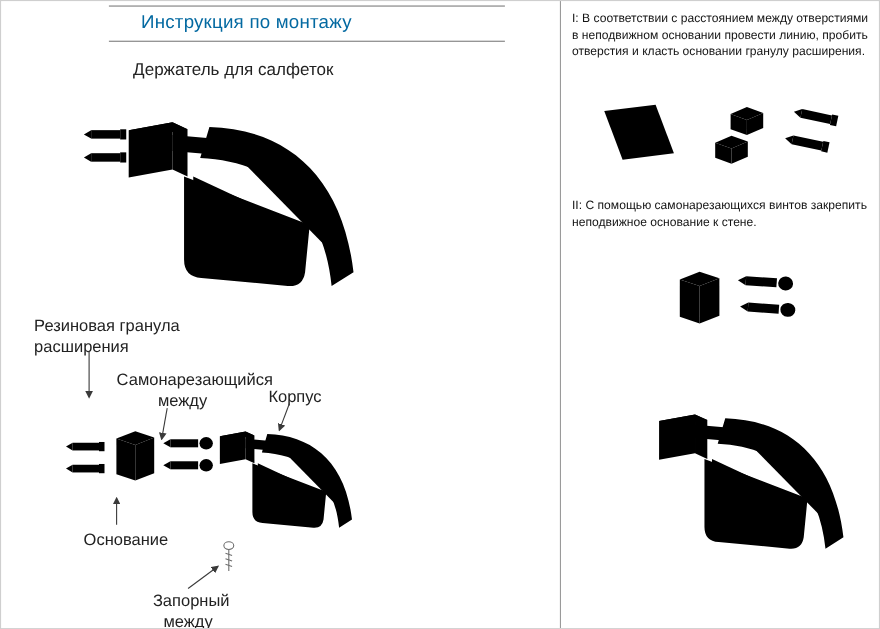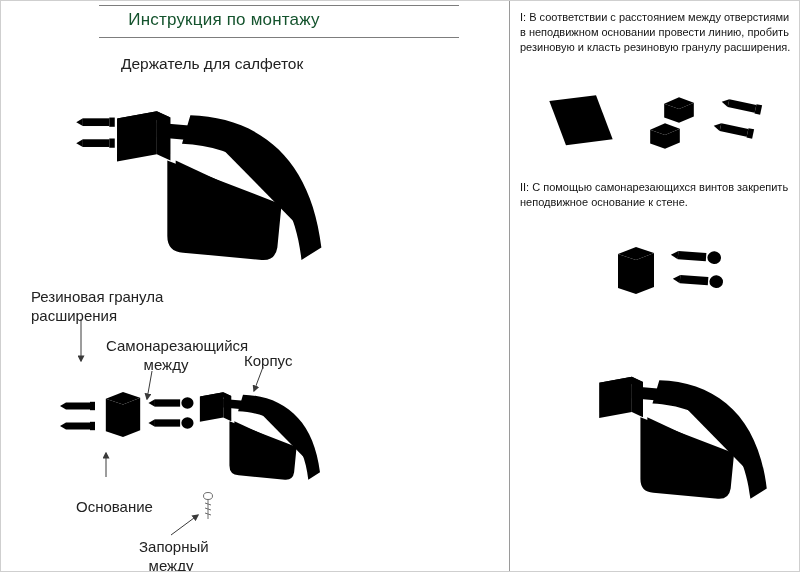--- a/index.html
+++ b/index.html
@@ -6,21 +6,21 @@
   html,body { background:#fff; }
   body { width:800px; height:572px; font-family:"Liberation Sans", sans-serif; color:#1a1a1a; }
   .page { position:relative; width:800px; height:572px; background:#fff; border:1px solid #cfcfcf; overflow:hidden; }
 
   .vdivider { position:absolute; left:508px; top:0; width:1px; height:572px; background:#9a9a9a; }
   .hrule { position:absolute; height:1px; background:#7d7d7d; }
   .hrule.top { left:98px; top:4px; width:360px; }
   .hrule.bottom { left:98px; top:36px; width:360px; }
 
   .title { position:absolute; left:98px; top:9px; width:250px; text-align:center;
-           font-size:17px; color:#14532d; letter-spacing:.2px; }
+           font-size:17px; color:#0369a1; letter-spacing:.2px; }
   .subtitle { position:absolute; left:120px; top:54px; font-size:15.5px; color:#222; }
 
   .step-text { position:absolute; left:519px; width:275px; font-size:11px; line-height:1.36; color:#141414; }
   .step1 { top:9px; }
   .step2 { top:179px; }
   .step3 { top:332px; }
 
   .callout { position:absolute; font-size:15px; line-height:1.28; color:#222; white-space:pre-line; }
   .callout.center { text-align:center; }
 
@@ -125,38 +125,38 @@
       <line class="ln" x1="149" y1="134" x2="155" y2="136"></line>
       <line class="ln" x1="149" y1="139" x2="155" y2="141"></line>
     </g>
   </svg>
 
   <div class="callout" style="left:30px; top:286px">Резиновая гранула
 расширения</div>
   <div class="callout center" style="left:105px; top:335px; width:120px">Самонарезающийся
 между</div>
   <div class="callout" style="left:243px; top:350px">Корпус</div>
-  <div class="callout" style="left:75px; top:496px">Основание</div>
+  <div class="callout" style="left:75px; top:480px">Основание</div>
   <div class="callout center" style="left:138px; top:536px; width:64px">Запорный
 между</div>
 
   <svg class="art arrows" style="left:0; top:280px" width="340" height="292" viewBox="0 0 340 292">
     <defs>
       <marker id="ah" viewBox="0 0 10 10" refX="8" refY="5" markerWidth="7" markerHeight="7" orient="auto-start-reverse">
         <path d="M0,0 L10,5 L0,10 Z" fill="#3a3a3a"></path>
       </marker>
     </defs>
     <line x1="80" y1="38" x2="80" y2="80" marker-end="url(#ah)"></line>
     <line x1="151" y1="90" x2="146" y2="118" marker-end="url(#ah)"></line>
     <line x1="262" y1="86" x2="253" y2="110" marker-end="url(#ah)"></line>
     <line x1="105" y1="196" x2="105" y2="172" marker-end="url(#ah)"></line>
     <line x1="170" y1="254" x2="197" y2="234" marker-end="url(#ah)"></line>
   </svg>
 
-  <div class="step-text step1">I: В соответствии с расстоянием между отверстиями в неподвижном основании провести линию, пробить резиновую и класть резиновую гранулу расширения.</div>
+  <div class="step-text step1">I: В соответствии с расстоянием между отверстиями в неподвижном основании провести линию, пробить отверстия и класть основании гранулу расширения.</div>
 
   <svg class="art" style="left:522px; top:82px" width="265" height="88" viewBox="0 0 265 88">
     <use href="#sym-plate" x="16" y="8" width="84" height="60"></use>
     <use href="#sym-cube" x="138" y="10" width="36" height="32"></use>
     <use href="#sym-cube" x="124" y="36" width="36" height="32"></use>
     <use href="#sym-dowel" x="196" y="16" width="46" height="14" transform="rotate(12 219 23)"></use>
     <use href="#sym-dowel" x="188" y="40" width="46" height="14" transform="rotate(12 211 47)"></use>
   </svg>
 
   <div class="step-text step2">II: С помощью самонарезающихся винтов закрепить неподвижное основание к стене.</div>

